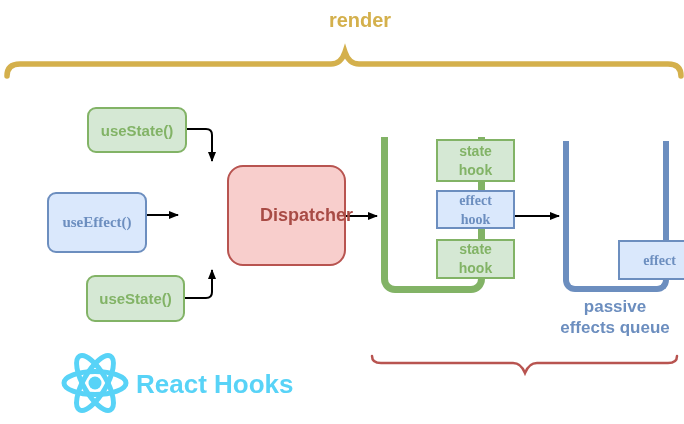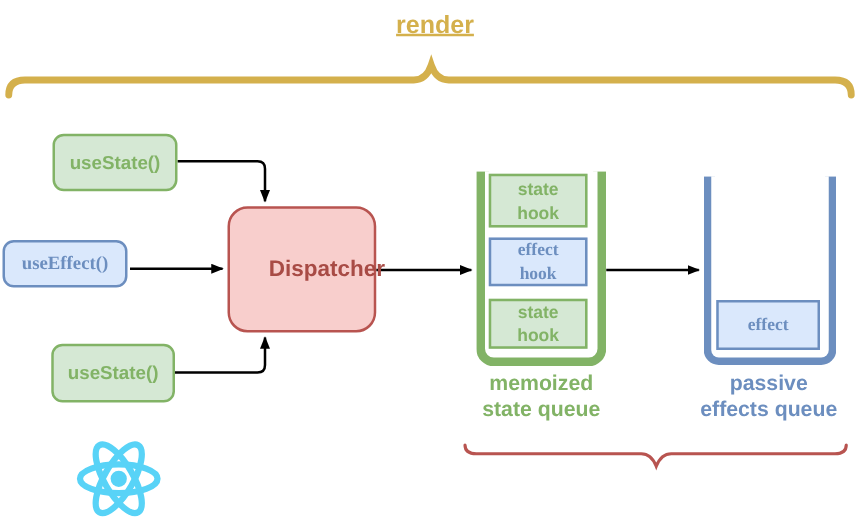--- a/index.html
+++ b/index.html
@@ -2,21 +2,21 @@
 <html style="--state-fill: #d5e8d4; --state-stroke: #82b366; --effect-fill: #dae8fc; --effect-stroke: #6c8ebf; --dispatcher-fill: #f8cecc; --dispatcher-stroke: #b85450; --dispatcher-text: #a84b45; --render-gold: #d4b04c; --fiber-red: #b85450; --react-cyan: #58d3f7; --arrow-black: #000000;"><head>
 <meta charset="utf-8">
 <style>
   * { margin:0; padding:0; box-sizing:border-box; }
   html,body { background:#ffffff; font-family:"Liberation Sans", sans-serif; }
   .stage { position:relative; width:684px; height:424px; background:#fff; overflow:hidden; }
   .layer { position:absolute; left:0; top:0; width:684px; height:424px; pointer-events:none; }
 
   .box {
     position:absolute; display:flex; align-items:center; justify-content:center;
-    font-weight:bold; text-align:center; white-space:pre-line;
+    font-weight:bold; text-align:center; white-space:pre-line;margin-left:45px;
   }
   .pill { border-radius:9px; font-size:15px; }
   .state   { background:var(--state-fill);  border:2px solid var(--state-stroke);  color:var(--state-stroke); }
   .effect  { background:var(--effect-fill); border:2px solid var(--effect-stroke); color:var(--effect-stroke);font-family:Liberation Serif, serif; }
   .dispatcher-box {
     background:var(--dispatcher-fill); border:2px solid var(--dispatcher-stroke);
     color:var(--dispatcher-text); border-radius:16px; font-size:18px;
   }
   .queue-item { font-size:14px; line-height:19px; }
   .container-u { position:absolute; border-style:solid; border-top:none; background:transparent; }
@@ -65,37 +65,36 @@
     <path class="arrow" marker-end="url(#ah)" d="M 485 216 L 559 216"></path>
 
     <g transform="translate(95,383)">
       <ellipse class="react-orbit" rx="31" ry="11.5"></ellipse>
       <ellipse class="react-orbit" rx="31" ry="11.5" transform="rotate(60)"></ellipse>
       <ellipse class="react-orbit" rx="31" ry="11.5" transform="rotate(120)"></ellipse>
       <circle class="react-core" r="6.5"></circle>
     </g>
   </svg>
 
-  <div class="brace-label render-label" style="left:248px; top:9px; width:200px;text-decoration:underline;">render</div>
+  <div class="brace-label render-label" style="left:260px; top:9px; width:200px;">render</div>
 
   <div class="box pill state" style="left:42px; top:107px; width:100px; height:46px;">useState()</div>
-  <div class="box pill effect" style="left:2px; top:192px; width:100px; height:38px;">useEffect()</div>
+  <div class="box pill effect" style="left:2px; top:192px; width:100px; height:61px;">useEffect()</div>
   <div class="box pill state" style="left:41px; top:275px; width:99px; height:47px;">useState()</div>
 
   <div class="box dispatcher-box" style="left:182px; top:165px; width:119px; height:101px;padding-left:40px;">Dispatcher</div>
 
   <div class="container-u container-green" style="left:381px; top:137px; width:104px; height:156px;"></div>
   <div class="box queue-item state" style="left:391px; top:139px; width:79px; height:43px;">state
 hook</div>
   <div class="box queue-item effect" style="left:391px; top:190px; width:79px; height:39px;">effect
 hook</div>
   <div class="box queue-item state" style="left:391px; top:239px; width:79px; height:40px;">state
 hook</div>
-  <div class="caption caption-green" style="left:353px; top:296px; width:160px;">memoized
-state queue</div>
 
   <div class="container-u container-blue" style="left:563px; top:141px; width:106px; height:151px;"></div>
   <div class="box queue-item effect" style="left:573px; top:240px; width:83px; height:40px;">effect</div>
   <div class="caption caption-blue" style="left:535px; top:296px; width:160px;">passive
 effects queue</div>
 
+  <div class="react-label" style="left:136px; top:369px;">React Hooks</div>
 
 </div>
 
 </body></html>

